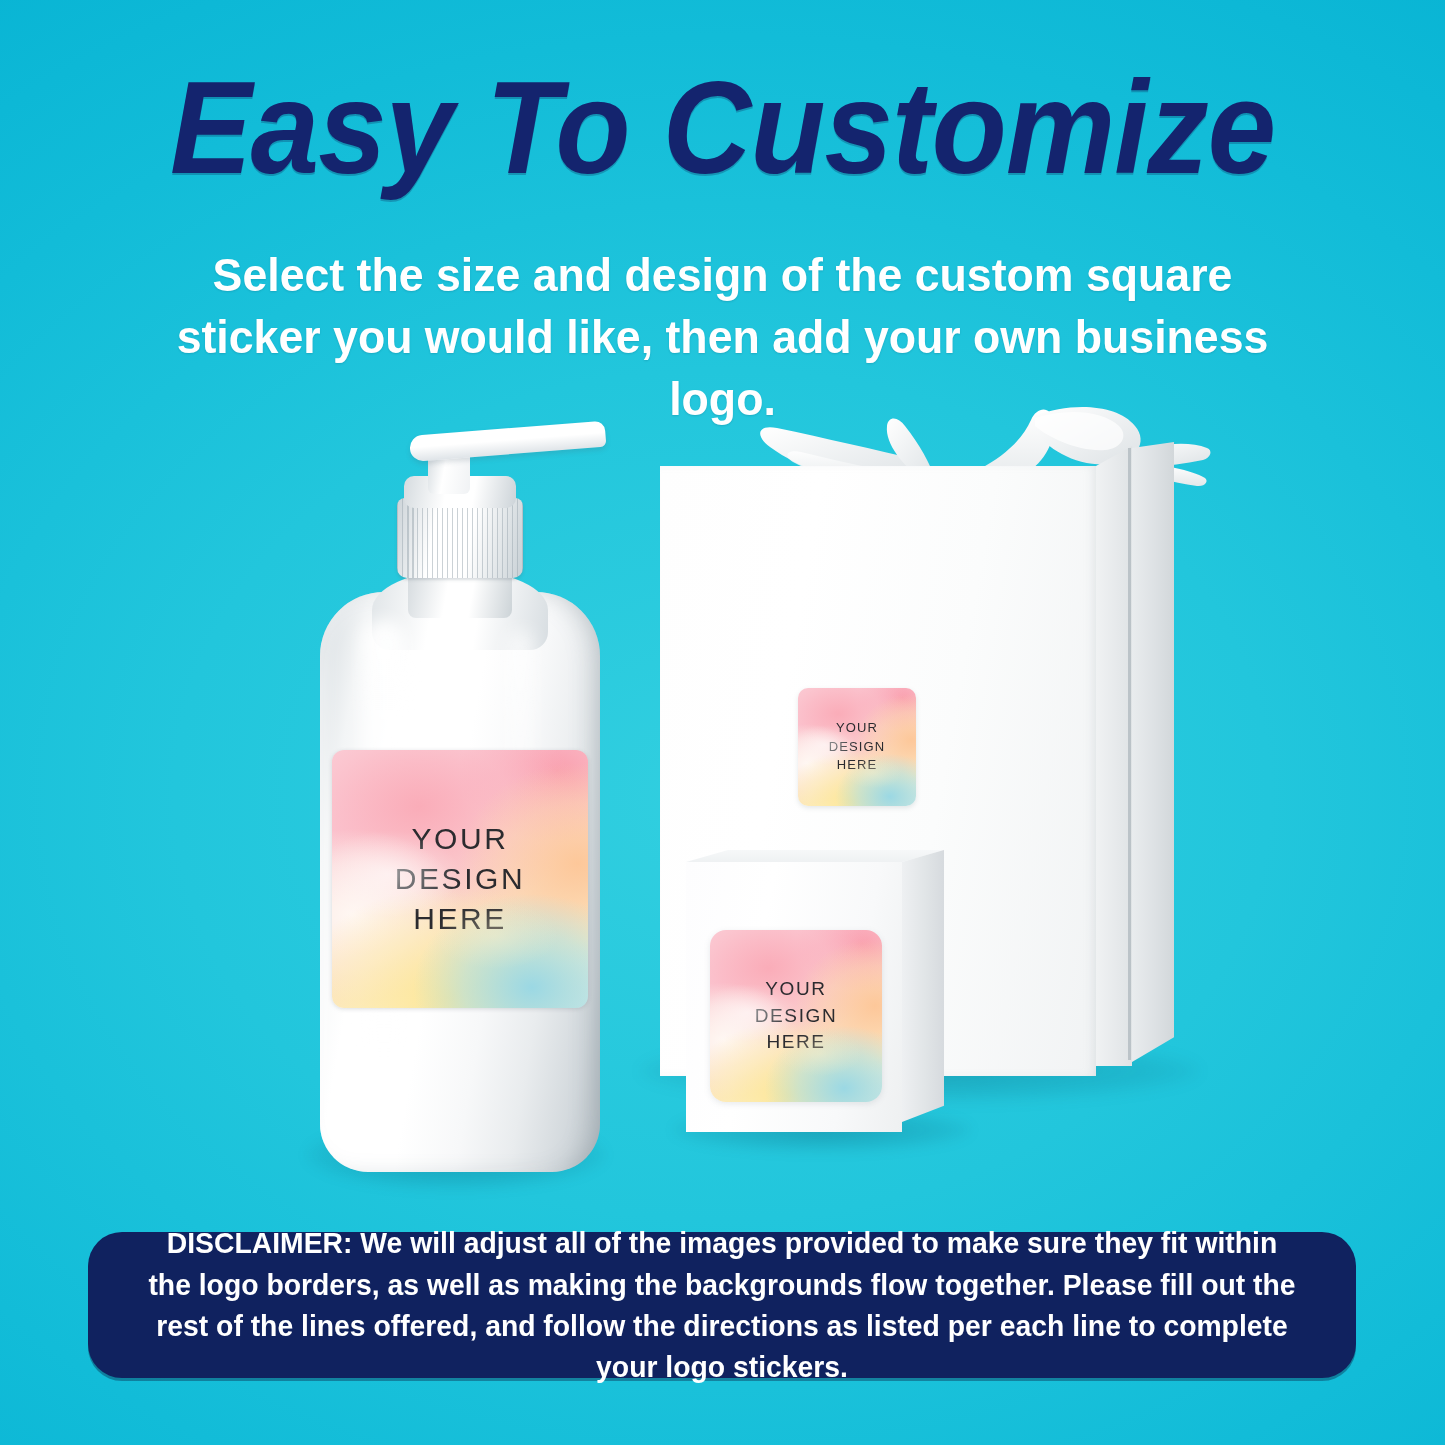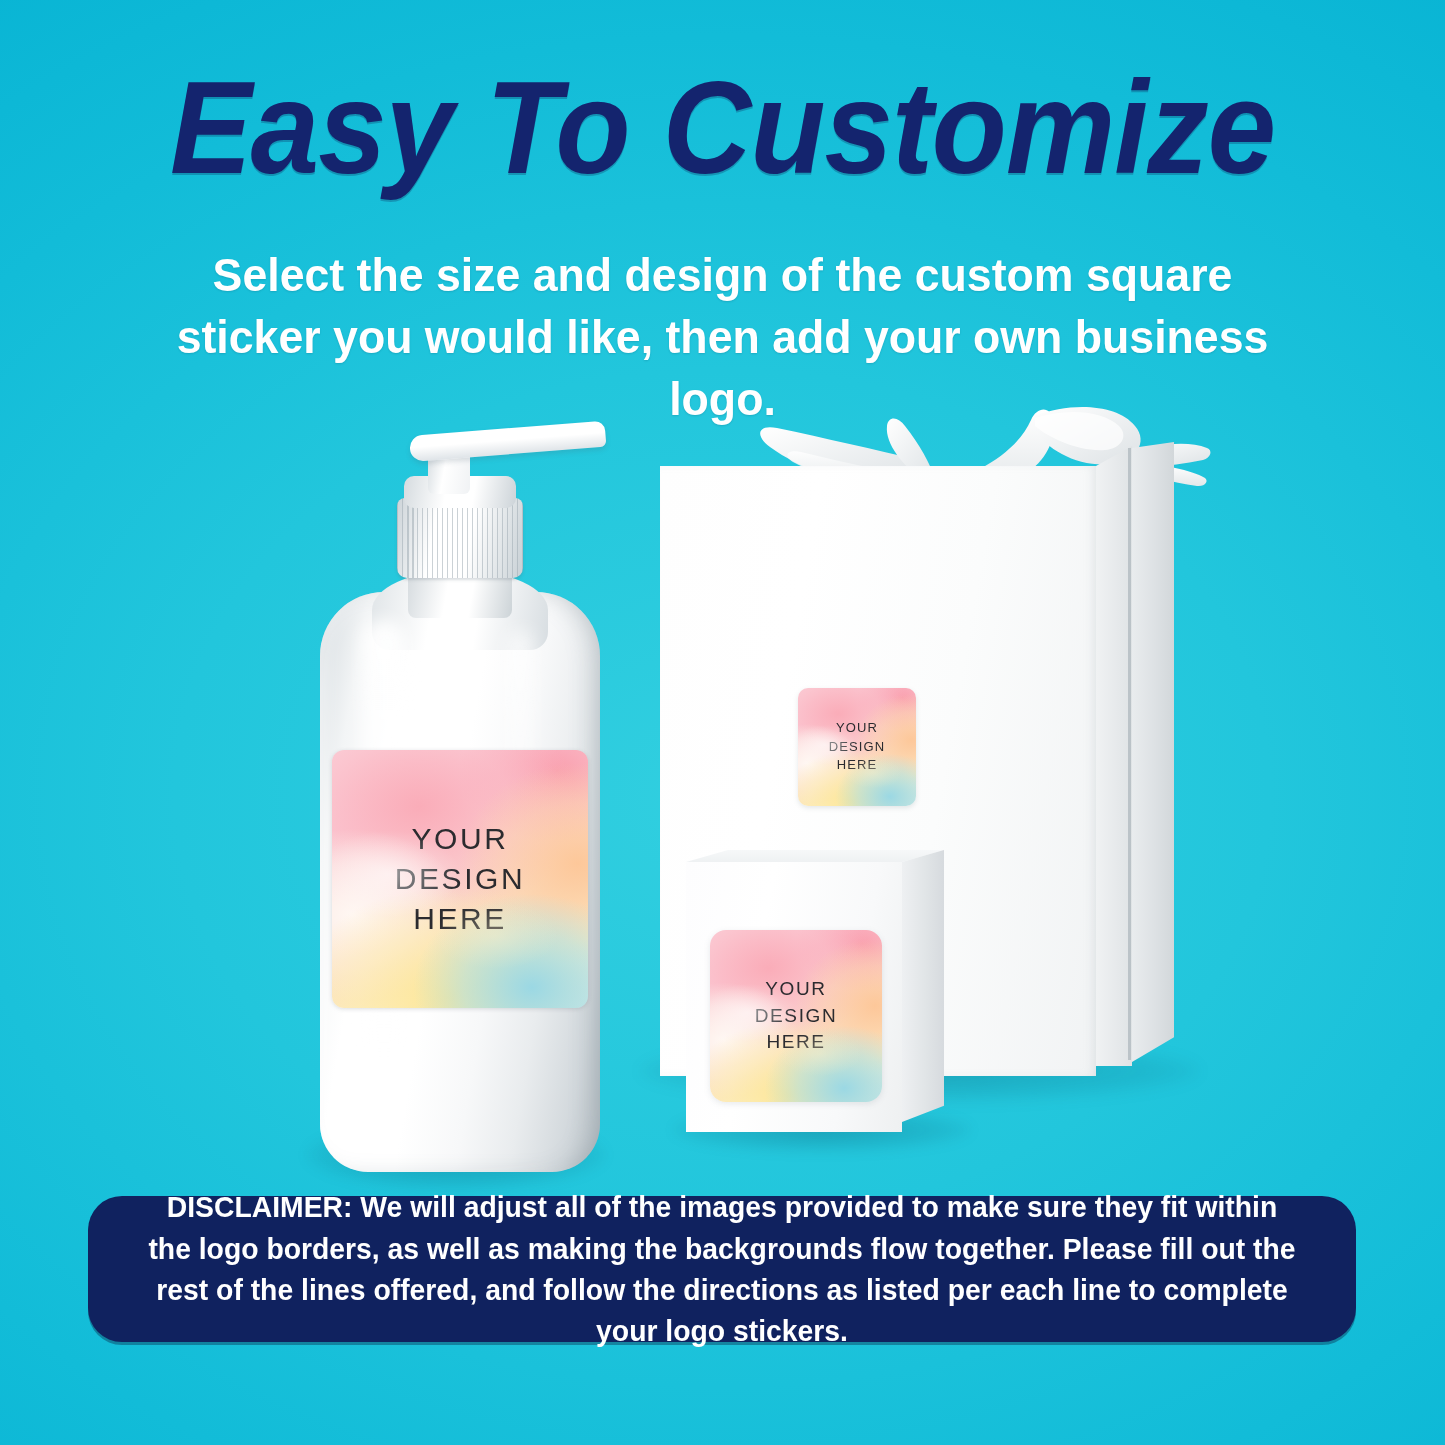--- a/index.html
+++ b/index.html
@@ -176,21 +176,21 @@
     background:linear-gradient(180deg,#f6f8f9,#eceff1);
     clip-path:polygon(0 12px,216px 12px,258px 0,42px 0);
   }
   .cube-sticker{
     position:absolute;left:710px;top:930px;width:172px;height:172px;border-radius:16px;
     box-shadow:0 2px 6px rgba(110,125,135,.16);
   }
   .cube-sticker .wc-text{font-size:19px;letter-spacing:1.6px;line-height:1.42;}
   
   .disclaimer{
-    position:absolute;left:88px;top:1196px;width:1268px;height:146px;
+    position:absolute;left:88px;top:1232px;width:1268px;height:146px;
     background:#10225f;
     border-radius:34px;
     box-shadow:0 3px 0 rgba(8,16,52,.35);
     display:flex;align-items:center;justify-content:flex-end;
     padding:16px 30px;box-sizing:border-box;
   }
   .disclaimer-text{
     color:#ffffff;text-align:center;
     font-size:29.5px;line-height:1.40;font-weight:700;
     transform:scaleX(0.96);

